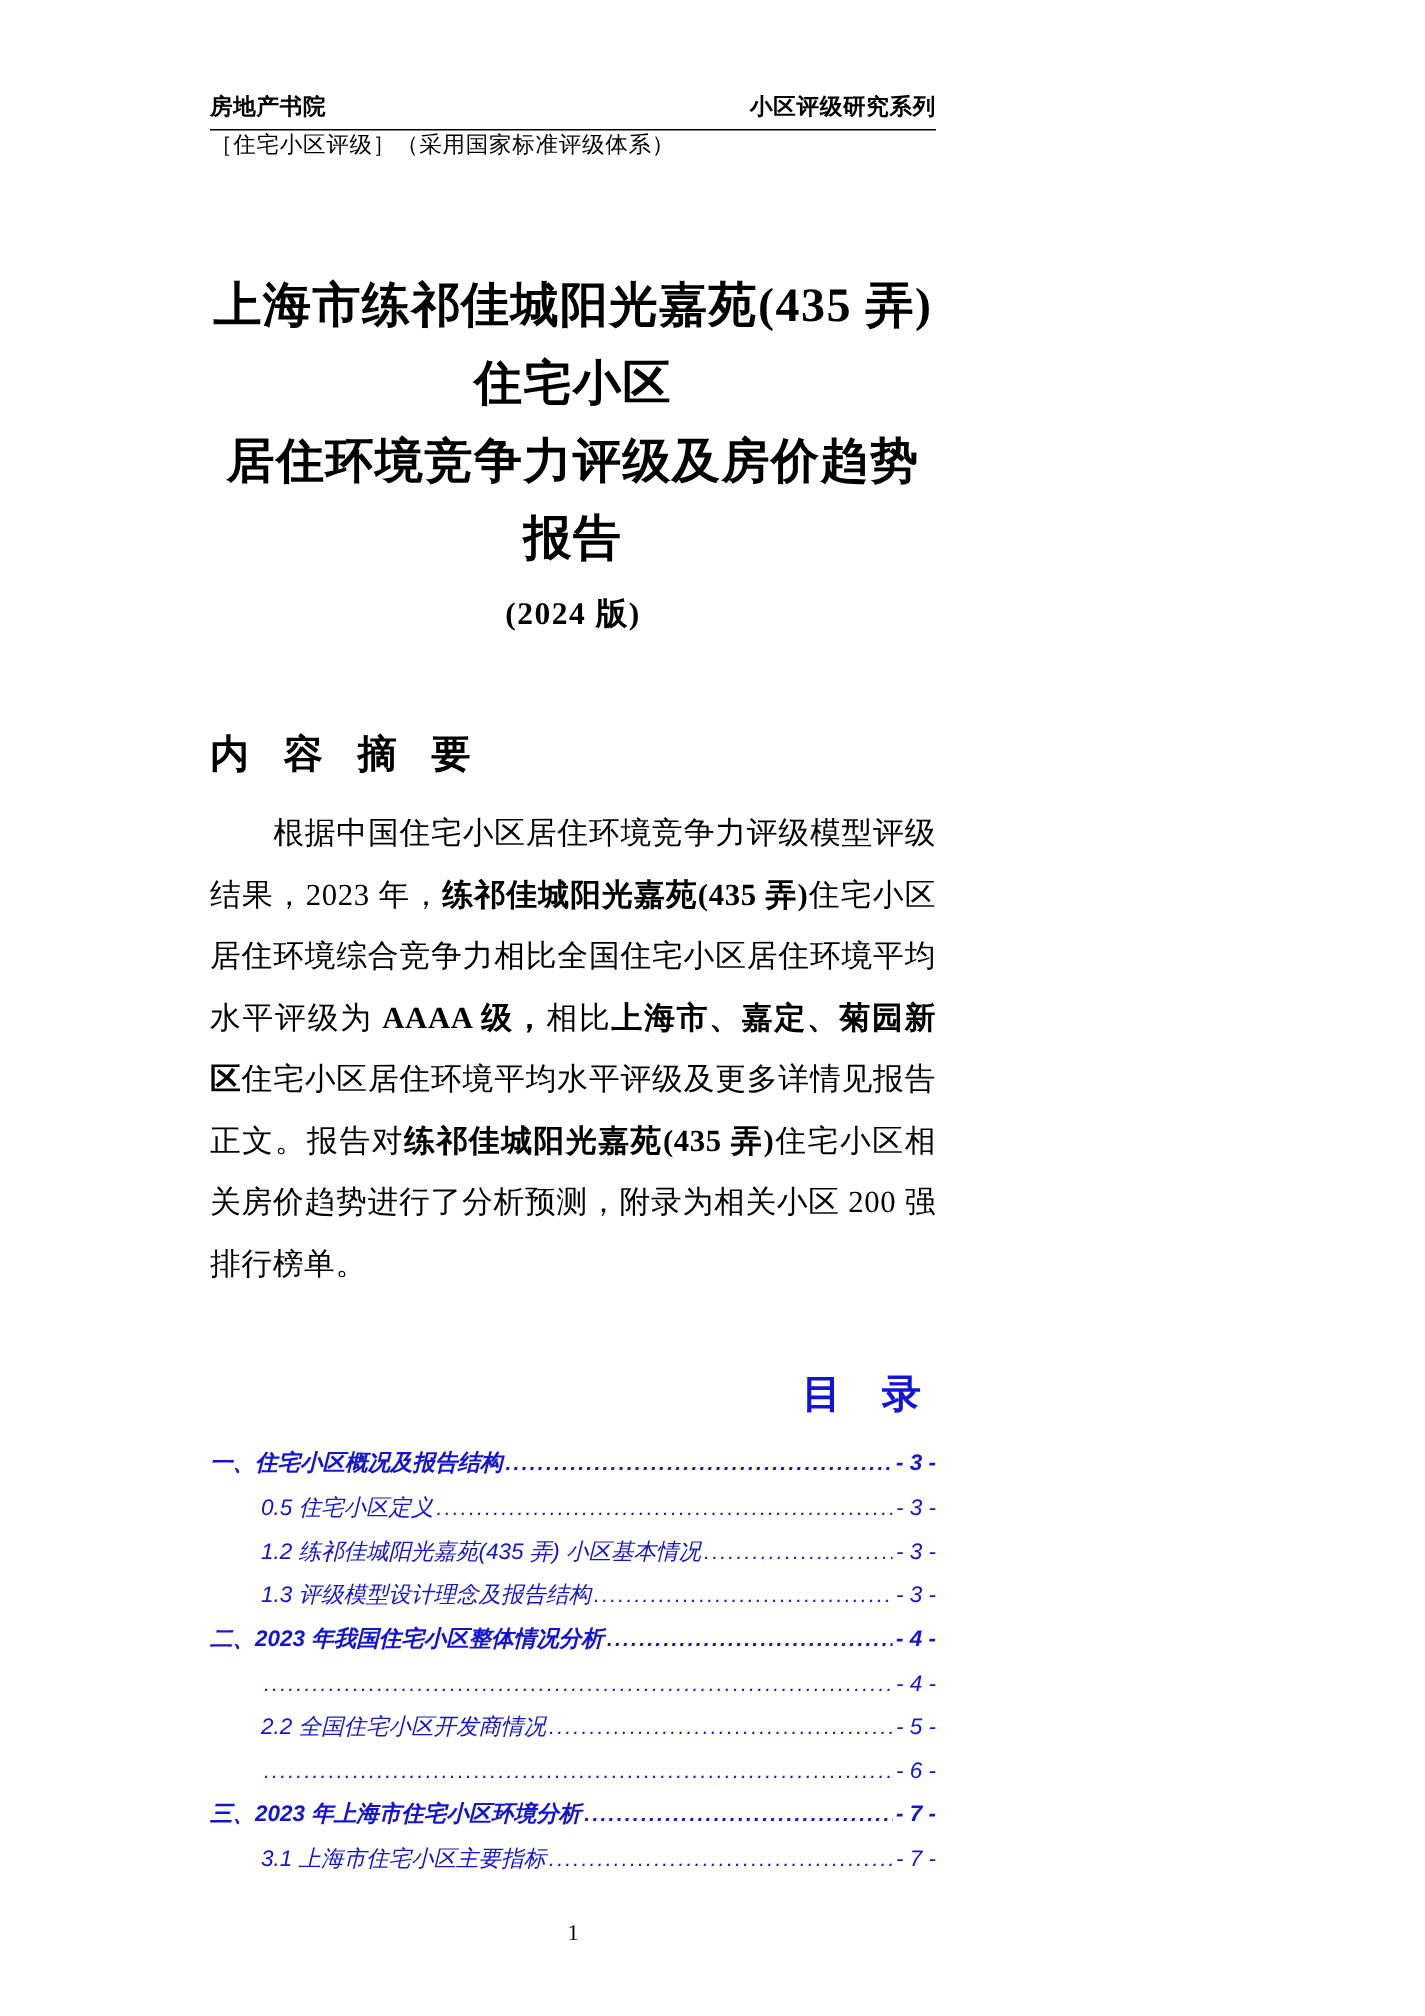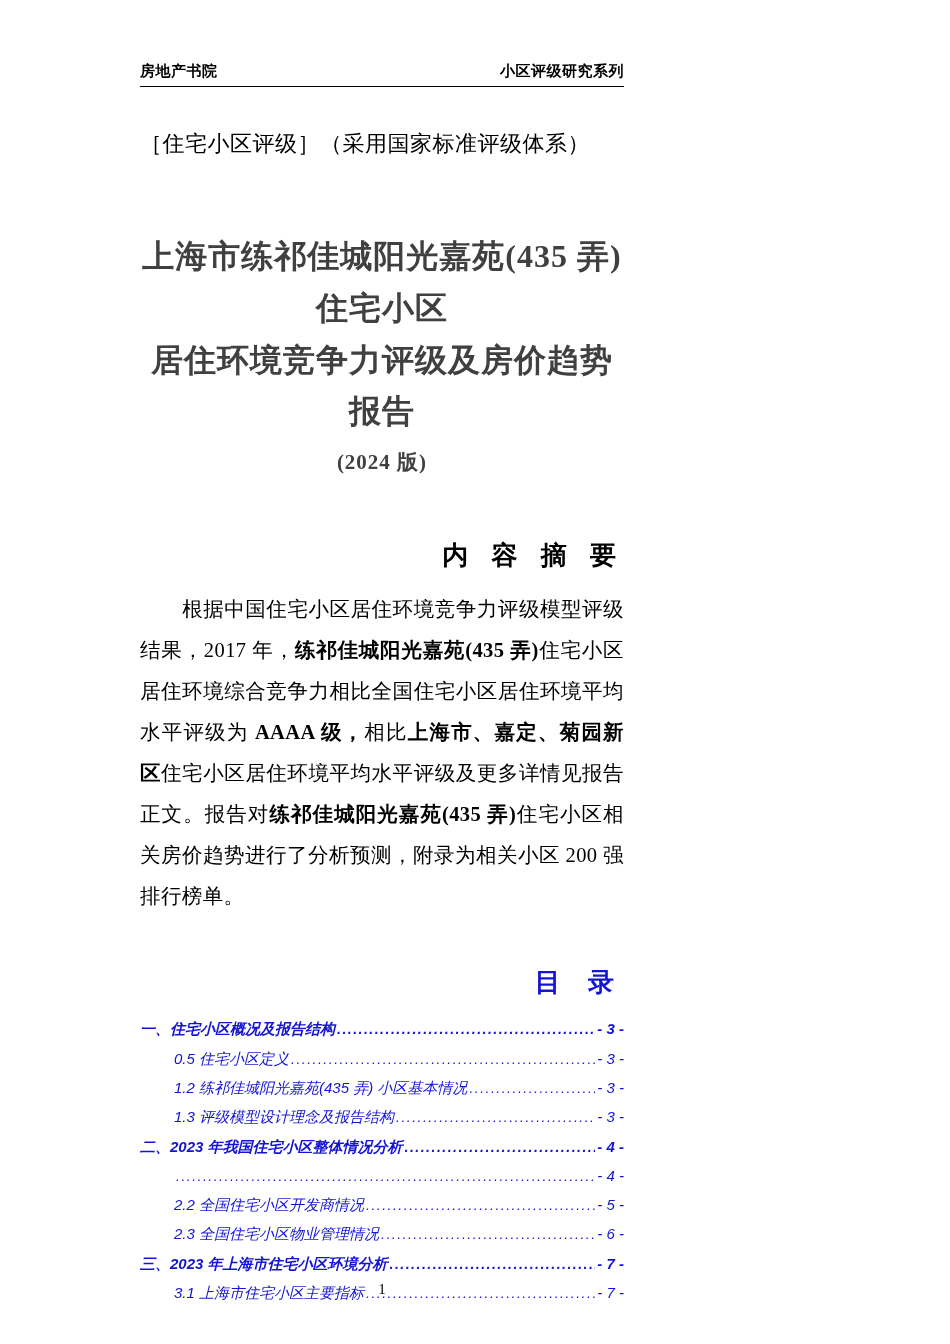--- a/index.html
+++ b/index.html
@@ -34,48 +34,47 @@
     padding-top: 62px;
     padding-bottom: 5px;
     border-bottom: 1.3px solid #000;
     letter-spacing: 0.5px;
   }
   .header .left { }
   .header .right { }
 
   
   .category {
-    margin-top: 42px;
-    font-size: 22px;
+    font-size: 15px;
     font-family: "Liberation Serif", serif;
     letter-spacing: 0.5px;
   }
 
   
   .title-block {
     margin-top: 72px;
     text-align: center;
-    color: #404040;
+    color: #000000;
   }
   .title-line {
     font-size: 32px;
     font-weight: bold;
     line-height: 1.62;
     letter-spacing: 1px;
   }
   .title-version {
     font-size: 21px;
     font-weight: bold;
     margin-top: 10px;
     letter-spacing: 1px;
   }
 
   
   .abstract-heading {
-    text-align: right;
+    text-align: left;
     font-size: 26px;
     font-weight: bold;
     font-family: "Liberation Sans", sans-serif;
     letter-spacing: 8px;
     margin-top: 62px;
   }
   .abstract-body {
     margin-top: 16px;
     font-size: 20.5px;
     line-height: 2.0;
@@ -146,21 +145,21 @@
 
   <div class="title-block">
     <div class="title-line">上海市练祁佳城阳光嘉苑(435 弄)住宅小区</div>
     <div class="title-line">居住环境竞争力评级及房价趋势报告</div>
     <div class="title-version">(2024 版)</div>
   </div>
 
   <div class="abstract-heading">内 容 摘 要</div>
 
   <div class="abstract-body">
-    <span class="ind"></span><span>根据中国住宅小区居住环境竞争力评级模型评级结果，</span><span>2017 年，</span><b>练祁佳城阳光嘉苑(435 弄)</b><span>住宅小区居住环境综合竞争力相比全国住宅小区居住环境平均水平评级为 </span><b>AAAA 级，</b><span>相比</span><b>上海市、嘉定、菊园新区</b><span>住宅小区居住环境平均水平评级及更多详情见报告正文。报告对</span><b>练祁佳城阳光嘉苑(435 弄)</b><span>住宅小区相关房价趋势进行了分析预测，附录为相关小区 200 强排行榜单。</span>
+    <span class="ind"></span><span>根据中国住宅小区居住环境竞争力评级模型评级结果，</span><span>2023 年，</span><b>练祁佳城阳光嘉苑(435 弄)</b><span>住宅小区居住环境综合竞争力相比全国住宅小区居住环境平均水平评级为 </span><b>AAAA 级，</b><span>相比</span><b>上海市、嘉定、菊园新区</b><span>住宅小区居住环境平均水平评级及更多详情见报告正文。报告对</span><b>练祁佳城阳光嘉苑(435 弄)</b><span>住宅小区相关房价趋势进行了分析预测，附录为相关小区 200 强排行榜单。</span>
   </div>
 
   <div class="toc-heading">目 录</div>
 
   <div class="toc">
     <div class="toc-row lvl1">
       <span class="toc-label">一、住宅小区概况及报告结构</span>
       <span class="toc-dots">.................................................................................................................</span>
       <span class="toc-page">- 3 -</span>
     </div>
@@ -187,21 +186,20 @@
     <div class="toc-row lvl2">
       <span class="toc-dots">.................................................................................................................</span>
       <span class="toc-page">- 4 -</span>
     </div>
     <div class="toc-row lvl2">
       <span class="toc-label">2.2 全国住宅小区开发商情况</span>
       <span class="toc-dots">.................................................................................................................</span>
       <span class="toc-page">- 5 -</span>
     </div>
     <div class="toc-row lvl2">
-      <span class="toc-label">2.3 全国住宅小区物业管理情况</span>
       <span class="toc-dots">.................................................................................................................</span>
       <span class="toc-page">- 6 -</span>
     </div>
     <div class="toc-row lvl1">
       <span class="toc-label">三、2023 年上海市住宅小区环境分析</span>
       <span class="toc-dots">.................................................................................................................</span>
       <span class="toc-page">- 7 -</span>
     </div>
     <div class="toc-row lvl2">
       <span class="toc-label">3.1 上海市住宅小区主要指标</span>

